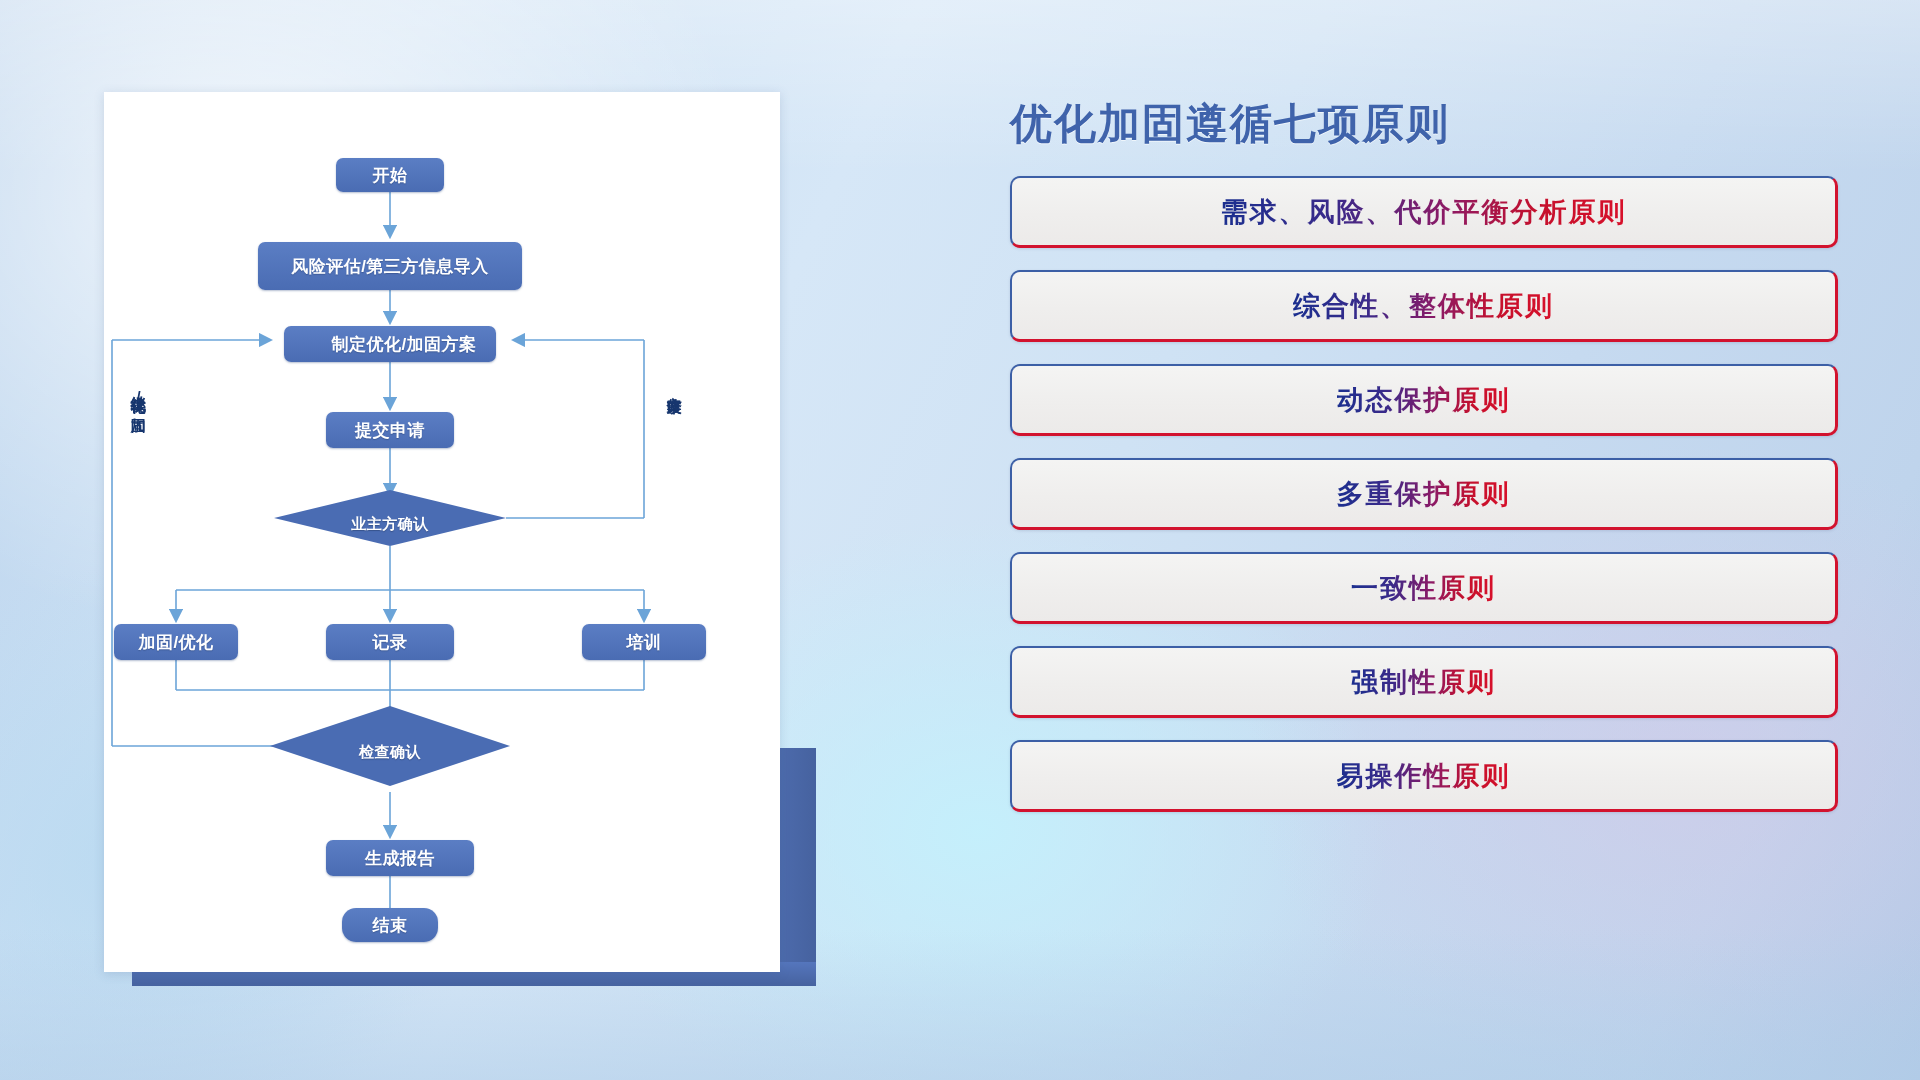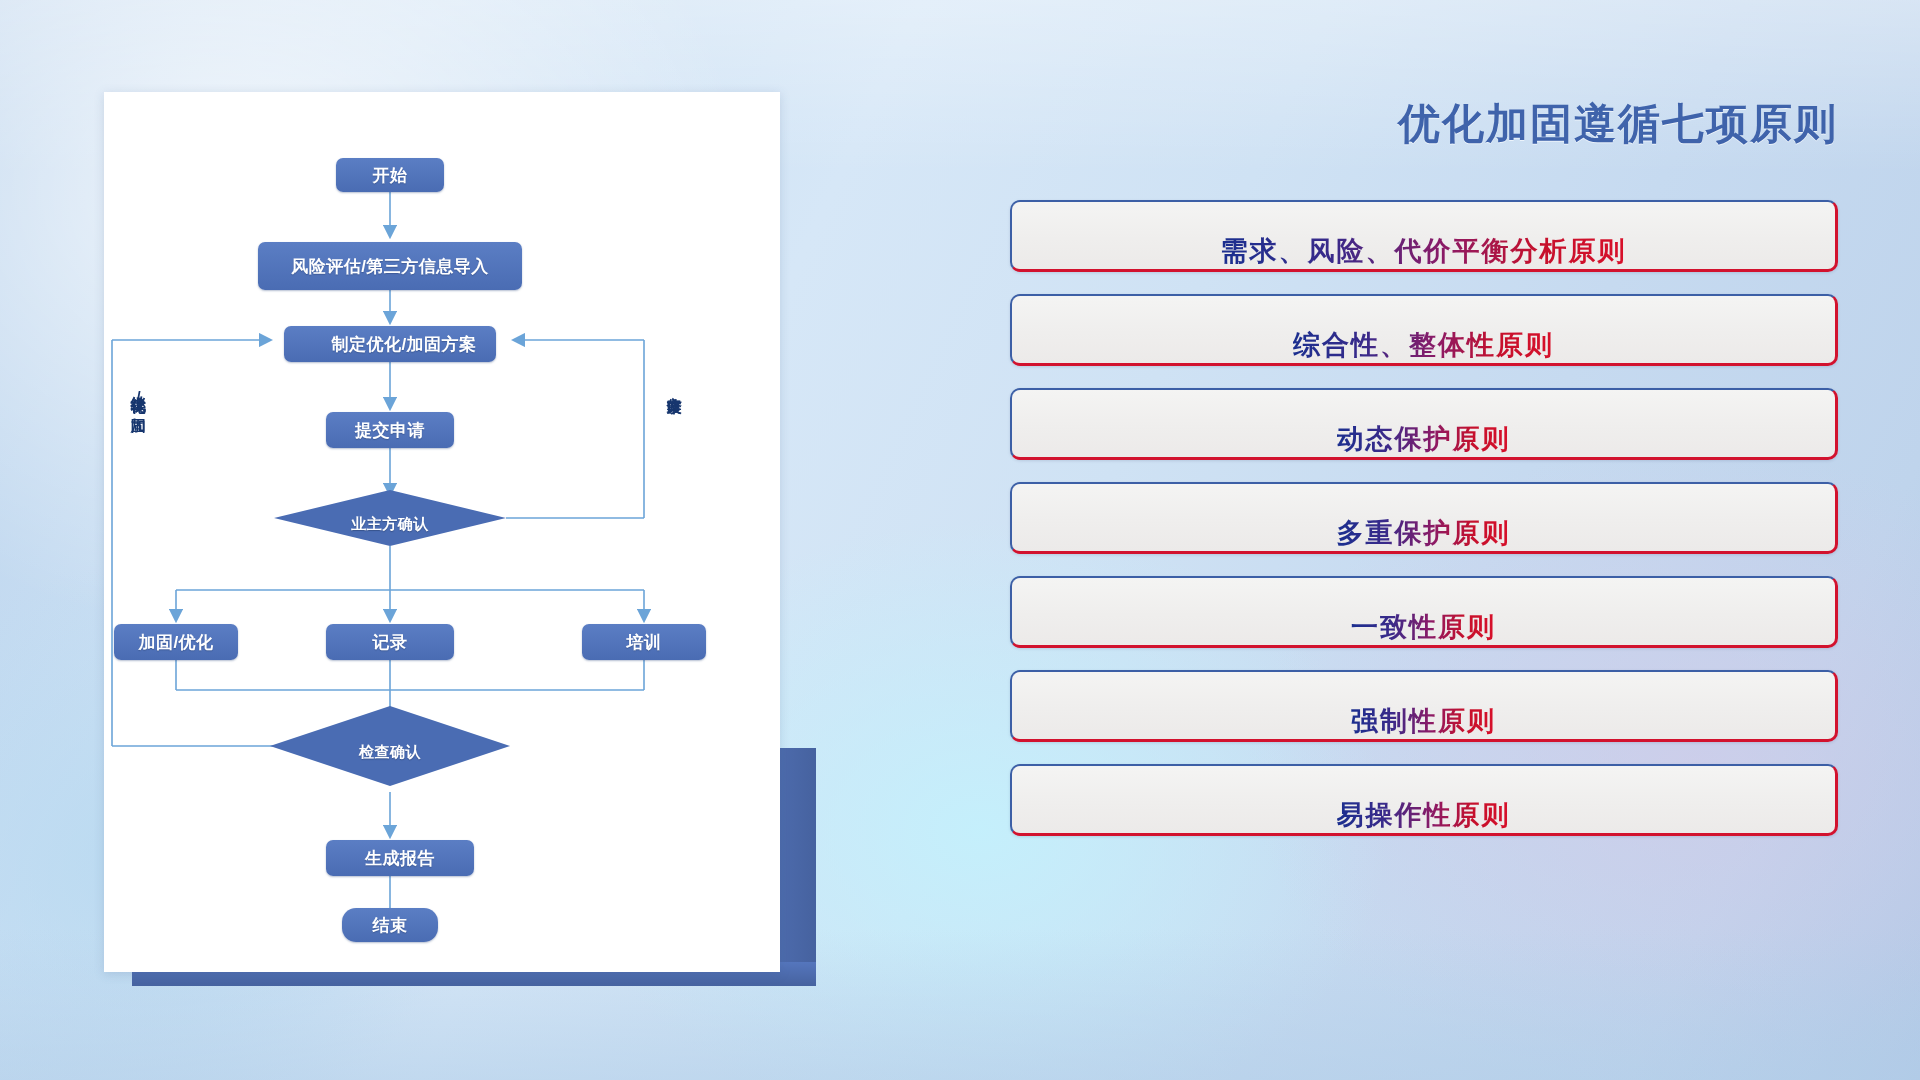--- a/index.html
+++ b/index.html
@@ -41,29 +41,29 @@
     color:#ffffff;font-weight:bold;white-space:nowrap;letter-spacing:.5px;
     text-shadow:0 1px 1px rgba(30,50,90,.35);}
   .box{background:linear-gradient(180deg,#5b7ec4 0%,#4a6cb3 100%);border-radius:7px;
     box-shadow:0 1px 2px rgba(40,70,120,.35);font-size:17px;}
   .diamond{font-size:15px;background:transparent;box-shadow:none;text-shadow:0 1px 1px rgba(30,50,90,.45);align-items:flex-end;}
   .vlabel{position:absolute;color:#17366e;font-size:15px;font-weight:bold;line-height:1.08;
     writing-mode:vertical-rl;text-orientation:upright;letter-spacing:1px;}
 
   
   .right{position:absolute;left:1010px;top:96px;width:828px;z-index:3;}
-  .rtitle{font-size:42px;font-weight:bold;color:#3f63ab;text-align:right;
-    letter-spacing:2px;margin-bottom:48px;
+  .rtitle{font-size:42px;font-weight:bold;color:#3f63ab;text-align:left;
+    letter-spacing:2px;margin-bottom:24px;
     text-shadow:0 1px 0 rgba(255,255,255,.6);}
   .plist{display:flex;flex-direction:column;gap:22px;}
   .pbox{position:relative;height:72px;border-radius:10px;
     background:linear-gradient(180deg,#f4f4f3 0%,#efeeed 55%,#eceae9 100%);
     border-top:2px solid #3c5fa6;border-left:2px solid #3c5fa6;
     border-bottom:3px solid #d2122e;border-right:3px solid #d2122e;
-    box-sizing:border-box;display:flex;align-items:flex-end;justify-content:center;
+    box-sizing:border-box;display:flex;align-items:center;justify-content:center;
     box-shadow:0 1px 3px rgba(70,90,130,.18);}
   .ptext{font-size:27px;font-weight:bold;letter-spacing:2px;
     background:linear-gradient(90deg,#1b2f8f 0%,#3a2a8a 28%,#8b1a66 55%,#c5102c 78%,#d8102a 100%);
     -webkit-background-clip:text;background-clip:text;color:transparent;
     -webkit-text-fill-color:transparent;}
 </style>
 </head>
 <body>
 
 <div class="bg">

